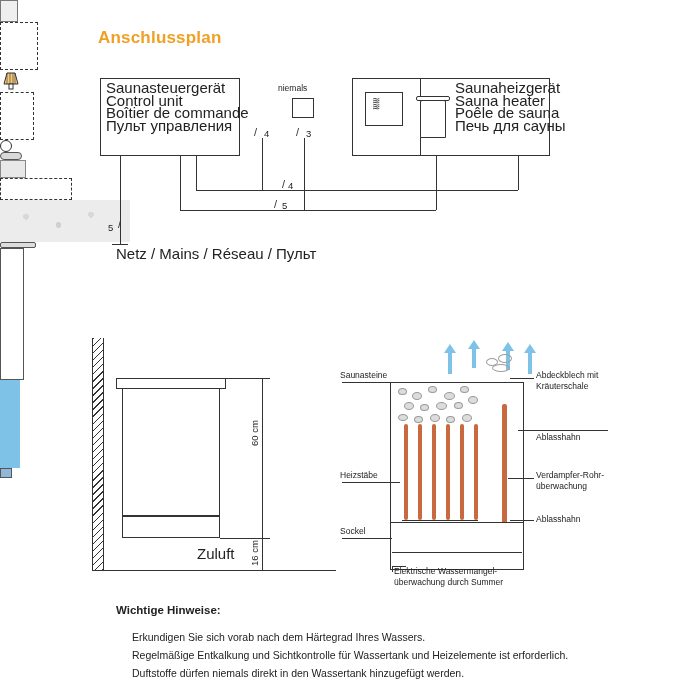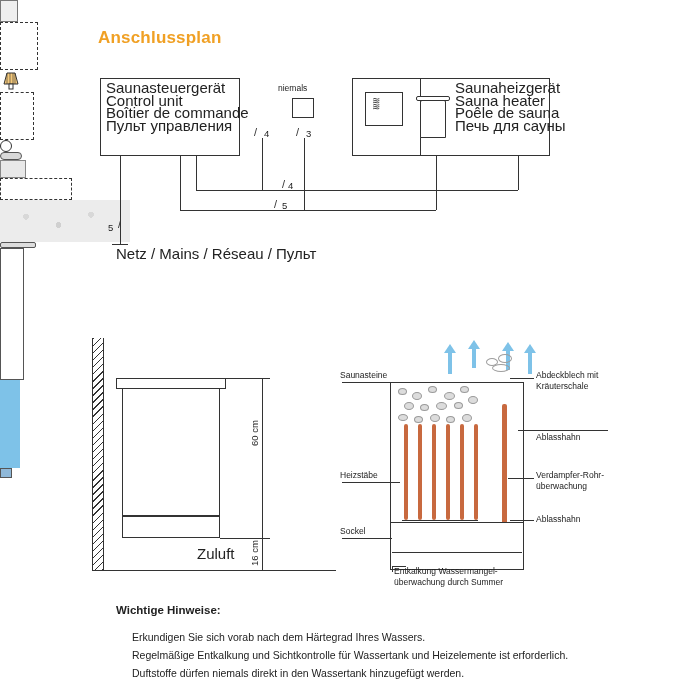--- a/index.html
+++ b/index.html
@@ -289,21 +289,21 @@
   <div class="lbl-sm" style="left:340px; top:370px;">Saunasteine</div>
 
   <div class="leader" style="left:342px; top:482px; width:58px;"></div>
   <div class="lbl-sm" style="left:340px; top:470px;">Heizstäbe</div>
 
   <div class="leader" style="left:342px; top:538px; width:50px;"></div>
   <div class="lbl-sm" style="left:340px; top:526px;">Sockel</div>
 
   <div class="leader" style="left:392px; top:566px; width:14px;"></div>
   <div class="leader-v" style="left:392px; top:566px; height:6px;"></div>
-  <div class="lbl-sm" style="left:394px; top:566px;">Entkalkung Wassermangel-
+  <div class="lbl-sm" style="left:394px; top:566px;">Elektrische Wassermangel-
 überwachung durch Summer</div>
 
   <div class="leader" style="left:510px; top:378px; width:24px;"></div>
   <div class="lbl-sm" style="left:536px; top:370px;">Abdeckblech mit
 Kräuterschale</div>
 
   <div class="leader" style="left:518px; top:430px; width:90px;"></div>
   <div class="lbl-sm" style="left:536px; top:432px;">Ablasshahn</div>
 
   <div class="leader" style="left:508px; top:478px; width:26px;"></div>

